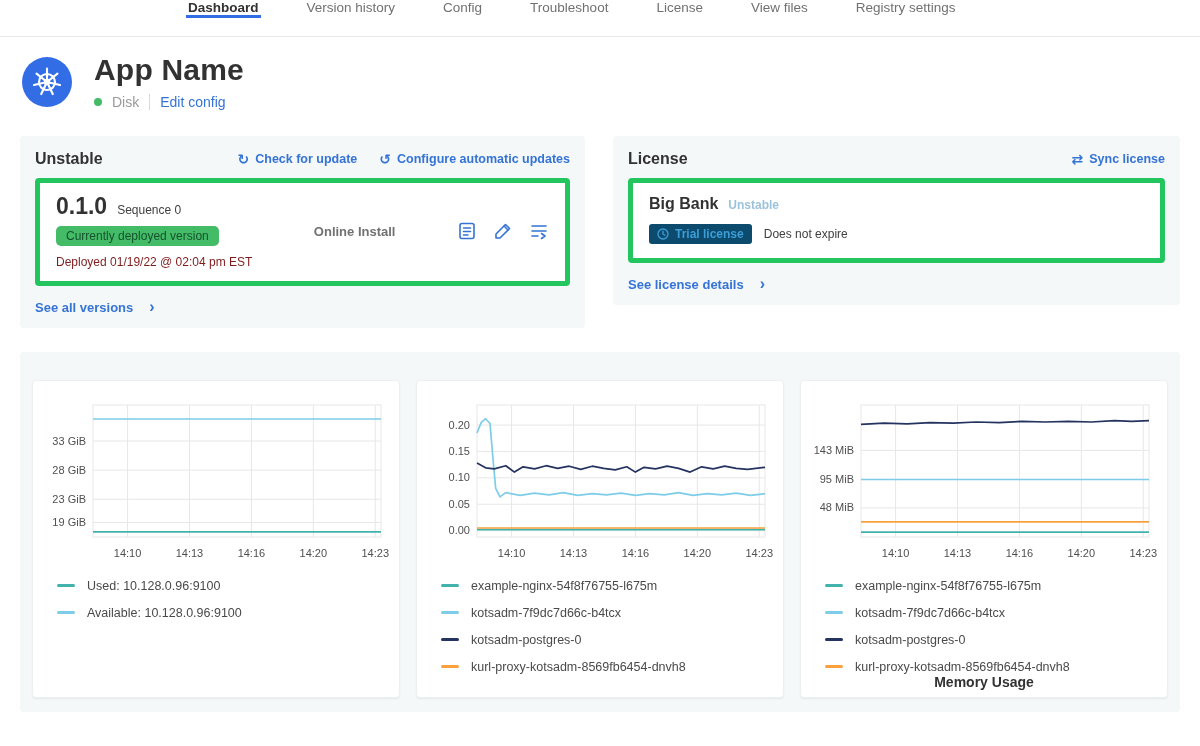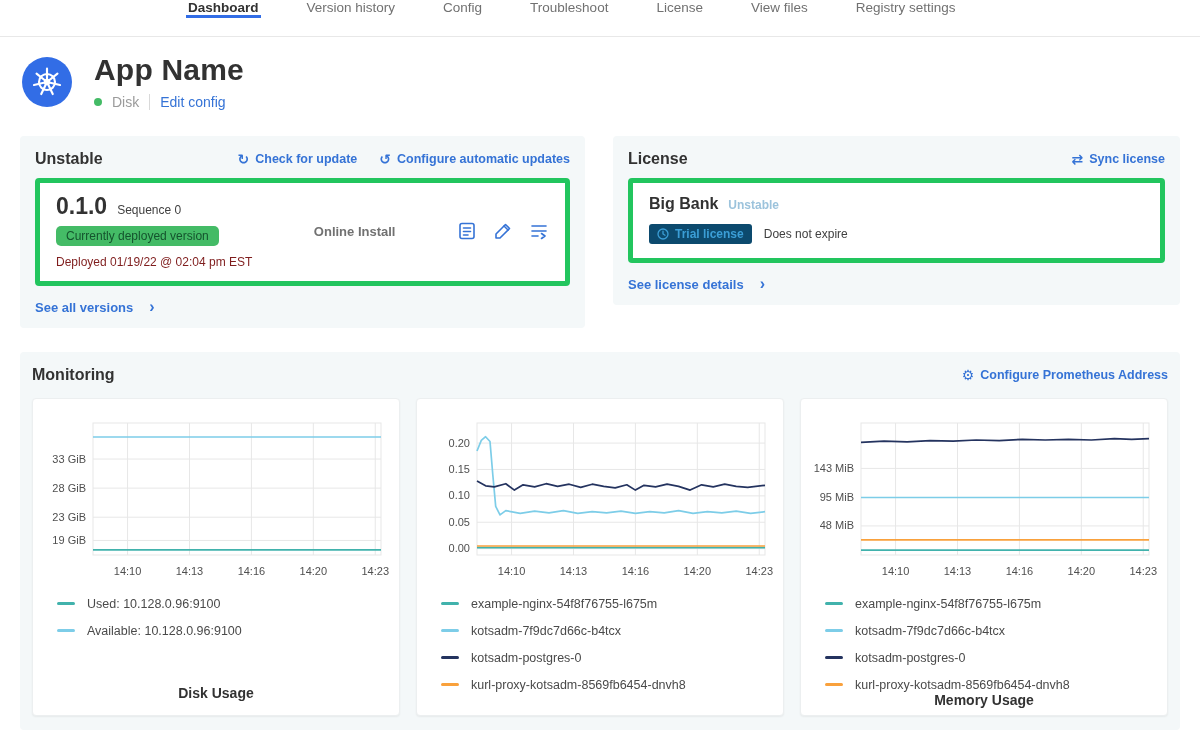--- a/index.html
+++ b/index.html
@@ -191,27 +191,20 @@
     </div>
 
     <div class="see-link">
       <span>See license details</span>
       <span class="chev">›</span>
     </div>
   </div>
 </div>
 
 <div class="monitoring-card">
-  <div class="card-header">
-    <div class="card-title">Monitoring</div>
-    <div class="action-link">
-      <span class="glyph">⚙</span>
-      <span>Configure Prometheus Address</span>
-    </div>
-  </div>
 
   <div class="charts-row">
     <div class="chart-card">
       <div class="chart-plot">
           <svg viewBox="0 0 346 170">
             <rect x="50" y="10" width="288" height="132" fill="none" stroke="#e7e7e7"></rect>
             <line x1="84.56" y1="10" x2="84.56" y2="142" stroke="#e7e7e7"></line>
             <text x="84.56" y="162" text-anchor="middle">14:10</text>
             <line x1="146.48000000000002" y1="10" x2="146.48000000000002" y2="142" stroke="#e7e7e7"></line>
             <text x="146.48000000000002" y="162" text-anchor="middle">14:13</text>
@@ -236,21 +229,20 @@
       <div class="chart-legend">
           <div class="legend-item">
             <span class="legend-dash" style="background:#41b2ac"></span>
             <span class="legend-label">Used: 10.128.0.96:9100</span>
           </div>
           <div class="legend-item">
             <span class="legend-dash" style="background:#7dcde8"></span>
             <span class="legend-label">Available: 10.128.0.96:9100</span>
           </div>
         </div>
-      <div class="chart-title">Disk Usage</div>
     </div>
     <div class="chart-card">
       <div class="chart-plot">
           <svg viewBox="0 0 346 170">
             <rect x="50" y="10" width="288" height="132" fill="none" stroke="#e7e7e7"></rect>
             <line x1="84.56" y1="10" x2="84.56" y2="142" stroke="#e7e7e7"></line>
             <text x="84.56" y="162" text-anchor="middle">14:10</text>
             <line x1="146.48000000000002" y1="10" x2="146.48000000000002" y2="142" stroke="#e7e7e7"></line>
             <text x="146.48000000000002" y="162" text-anchor="middle">14:13</text>
             <line x1="208.4" y1="10" x2="208.4" y2="142" stroke="#e7e7e7"></line>

